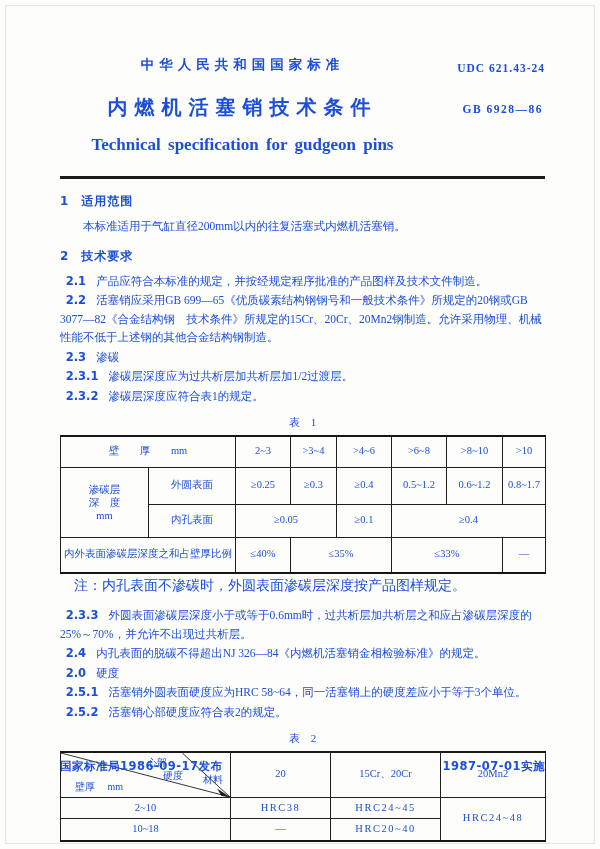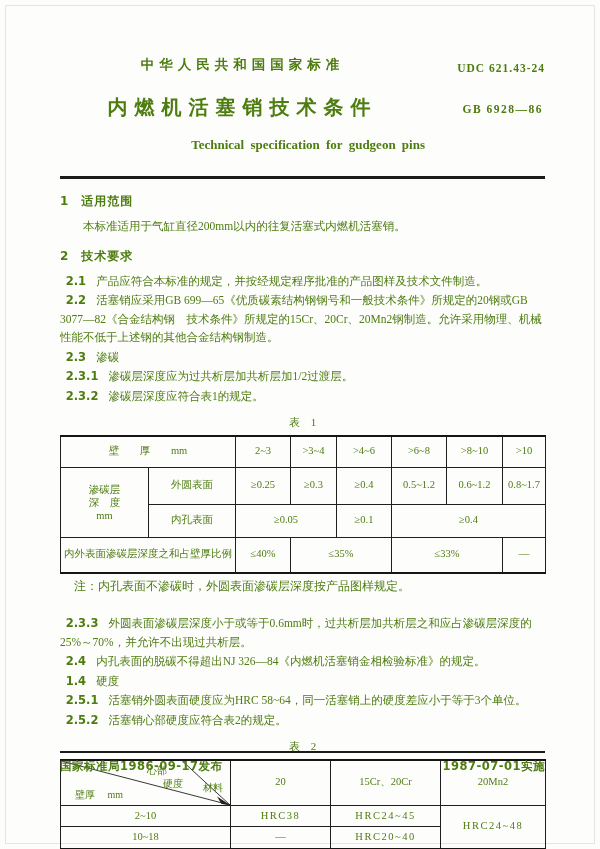--- a/index.html
+++ b/index.html
@@ -1,21 +1,21 @@
 <!DOCTYPE html>
 <html lang="zh"><head>
 <meta charset="utf-8">
 <style>
   html,body{margin:0;padding:0;background:#ffffff;}
   .page{
     position:relative;
     width:600px;height:849px;
     background:#fdfdfc;
     font-family:"Liberation Serif","DejaVu Serif",serif;
-    color:#4d7c0f;
+    color:#1d4ed8;
     overflow:hidden;
   }
   .page::before{
     content:"";position:absolute;left:5px;top:5px;right:5px;bottom:5px;
     border:1px solid rgba(120,120,120,.18);pointer-events:none;
   }
   .content{position:absolute;left:60px;top:0;width:485px;}
 
   
   .hdr{position:relative;padding-top:56px;}
@@ -31,41 +31,41 @@
   .title-cn{
     font-family:"DejaVu Sans","Liberation Sans",sans-serif;
     font-weight:bold;font-size:20px;letter-spacing:7px;
     text-align:center;margin:20px 120px 0 0;
   }
   .std-no{
     position:absolute;right:2px;top:103px;
     font-weight:bold;font-size:11.5px;letter-spacing:1.5px;
   }
   .title-en{
-    margin:14px 120px 0 0;text-align:right;
-    font-weight:bold;font-size:13px;line-height:20px;
+    margin:14px 120px 0 0;text-align:center;
+    font-weight:bold;font-size:17px;line-height:20px;
     word-spacing:3px;
   }
   .rule-top{height:3px;background:#1b1b1b;border:0;margin:21px 0 0 0;}
 
   
   .main{margin-top:13px;font-size:11.5px;line-height:18.5px;}
   .sec-head{
     font-family:"DejaVu Sans","Liberation Sans",sans-serif;
     font-weight:bold;font-size:12px;margin:7px 0 6px 0;letter-spacing:1px;
   }
   .sec-head .num{margin-right:12px;}
   .para{margin:1px 0;text-indent:0.5em;}
   .para .num{
     font-family:"DejaVu Sans","Liberation Sans",sans-serif;
     font-weight:bold;margin-right:10px;
   }
   .body-indent{text-indent:2em;margin:2px 0 12px 0;}
   .tbl-caption{text-align:center;font-size:11px;margin:8px 0 3px 0;word-spacing:8px;}
-  .note{font-size:12px;margin:3px 0 19px 14px;}
+  .note{font-size:14px;margin:3px 0 11px 14px;}
 
   
   table{border-collapse:collapse;width:485px;table-layout:fixed;}
   td{
     border:1px solid #1f1f1f;
     text-align:center;vertical-align:middle;
     font-size:10.5px;padding:1px 2px;
     height:28px;
   }
   .t1 {border-top:2.5px solid #151515;border-bottom:2.5px solid #151515;}
@@ -196,21 +196,21 @@
 
       <div class="note">注：内孔表面不渗碳时，外圆表面渗碳层深度按产品图样规定。</div>
 
       <div class="para">
         <span class="num">2.3.3</span><span>外圆表面渗碳层深度小于或等于0.6mm时，过共析层加共析层之和应占渗碳层深度的25%～70%，并允许不出现过共析层。</span>
       </div>
       <div class="para">
         <span class="num">2.4</span><span>内孔表面的脱碳不得超出NJ 326—84《内燃机活塞销金相检验标准》的规定。</span>
       </div>
       <div class="para">
-        <span class="num">1.4</span><span>硬度</span>
+        <span class="num">2.0</span><span>硬度</span>
       </div>
       <div class="para">
         <span class="num">2.5.1</span><span class="hrc" style="letter-spacing:0">活塞销外圆表面硬度应为HRC 58~64，同一活塞销上的硬度差应小于等于3个单位。</span>
       </div>
       <div class="para">
         <span class="num">2.5.2</span><span>活塞销心部硬度应符合表2的规定。</span>
       </div>
 
       <div class="tbl-caption">表 2</div>
 

